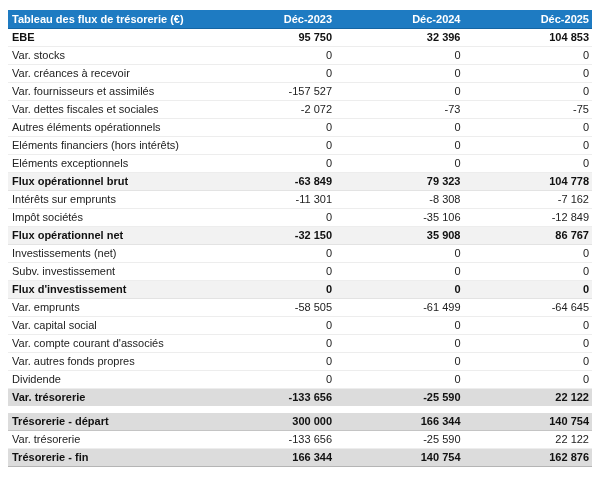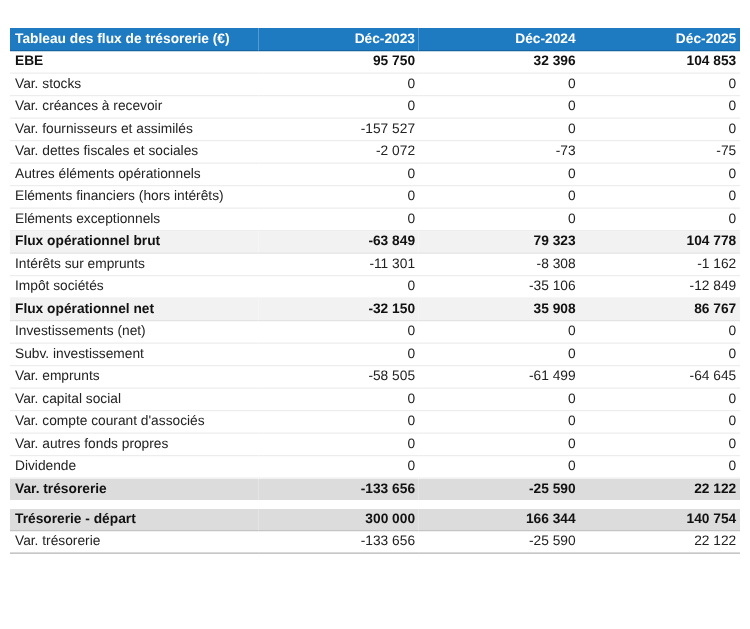--- a/index.html
+++ b/index.html
@@ -6,21 +6,21 @@
     margin: 0;
     padding: 0;
     background: #ffffff;
     font-family: "Liberation Sans", sans-serif;
   }
   .page {
     width: 600px;
     height: 503px;
     background: #ffffff;
     box-sizing: border-box;
-    padding: 22px 8px 6px 8px;
+    padding: 10px 8px 6px 8px;
   }
   table.cashflow {
     width: 584px;
     border-collapse: collapse;
     table-layout: fixed;
     font-size: 11px;
     color: #222222;
   }
   table.cashflow col.col-label { width: 34%; }
   table.cashflow col.col-num   { width: 22%; }
@@ -151,21 +151,21 @@
         <tr class="r-subtotal">
           <td class="c-label">Flux opérationnel brut</td>
           <td class="c-num">-63 849</td>
           <td class="c-num">79 323</td>
           <td class="c-num">104 778</td>
         </tr>
         <tr class="r-normal">
           <td class="c-label">Intérêts sur emprunts</td>
           <td class="c-num">-11 301</td>
           <td class="c-num">-8 308</td>
-          <td class="c-num">-1 162</td>
+          <td class="c-num">-7 162</td>
         </tr>
         <tr class="r-normal">
           <td class="c-label">Impôt sociétés</td>
           <td class="c-num">0</td>
           <td class="c-num">-35 106</td>
           <td class="c-num">-12 849</td>
         </tr>
         <tr class="r-subtotal">
           <td class="c-label">Flux opérationnel net</td>
           <td class="c-num">-32 150</td>
@@ -177,20 +177,26 @@
           <td class="c-num">0</td>
           <td class="c-num">0</td>
           <td class="c-num">0</td>
         </tr>
         <tr class="r-normal">
           <td class="c-label">Subv. investissement</td>
           <td class="c-num">0</td>
           <td class="c-num">0</td>
           <td class="c-num">0</td>
         </tr>
+        <tr class="r-subtotal">
+          <td class="c-label">Flux d'investissement</td>
+          <td class="c-num">0</td>
+          <td class="c-num">0</td>
+          <td class="c-num">0</td>
+        </tr>
         <tr class="r-normal">
           <td class="c-label">Var. emprunts</td>
           <td class="c-num">-58 505</td>
           <td class="c-num">-61 499</td>
           <td class="c-num">-64 645</td>
         </tr>
         <tr class="r-normal">
           <td class="c-label">Var. capital social</td>
           <td class="c-num">0</td>
           <td class="c-num">0</td>
@@ -225,15 +231,21 @@
           <td class="c-num">300 000</td>
           <td class="c-num">166 344</td>
           <td class="c-num">140 754</td>
         </tr>
         <tr class="r-normal">
           <td class="c-label">Var. trésorerie</td>
           <td class="c-num">-133 656</td>
           <td class="c-num">-25 590</td>
           <td class="c-num">22 122</td>
         </tr>
+        <tr class="r-total">
+          <td class="c-label">Trésorerie - fin</td>
+          <td class="c-num">166 344</td>
+          <td class="c-num">140 754</td>
+          <td class="c-num">162 876</td>
+        </tr>
       </tbody>
   </table>
 </div>
 
 </body></html>

